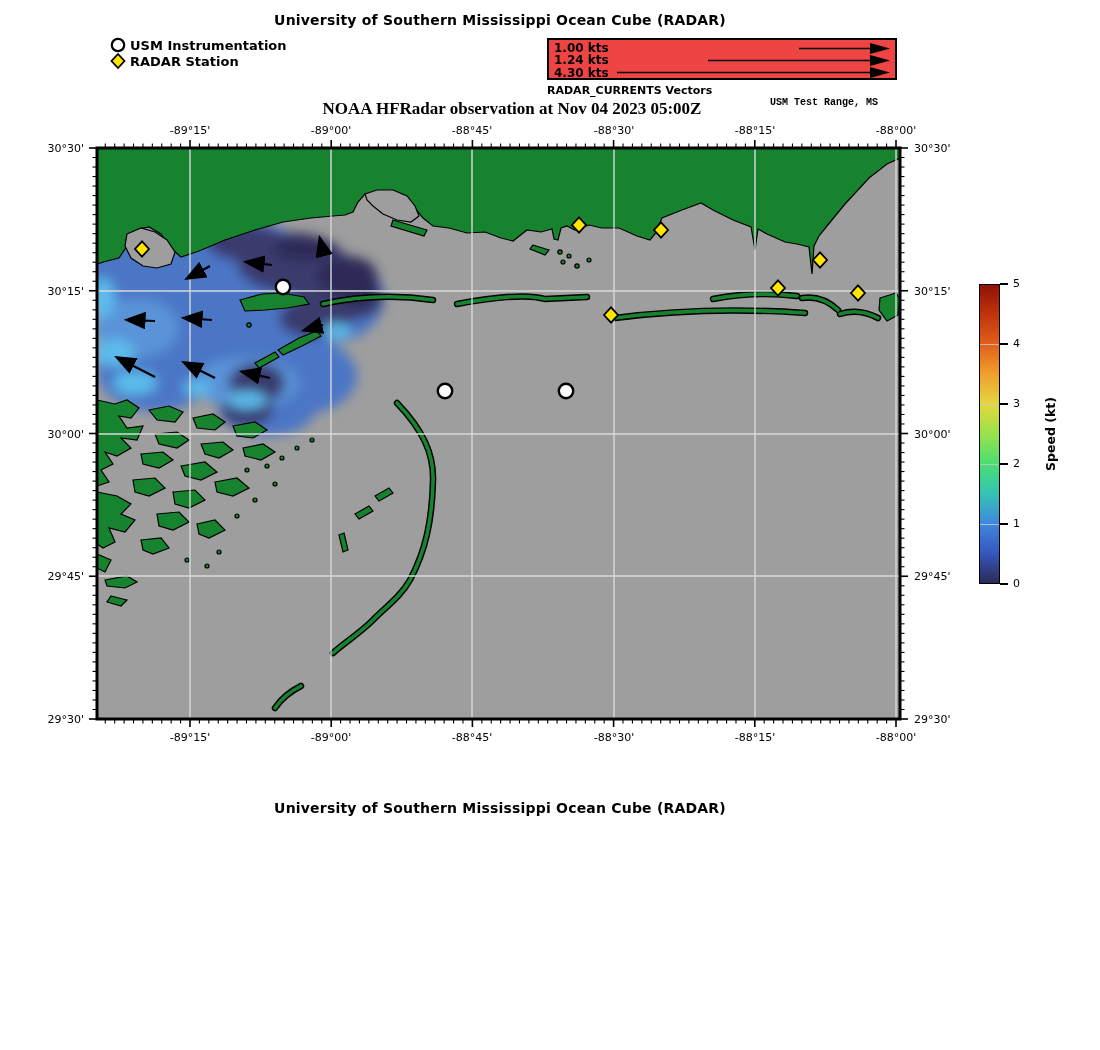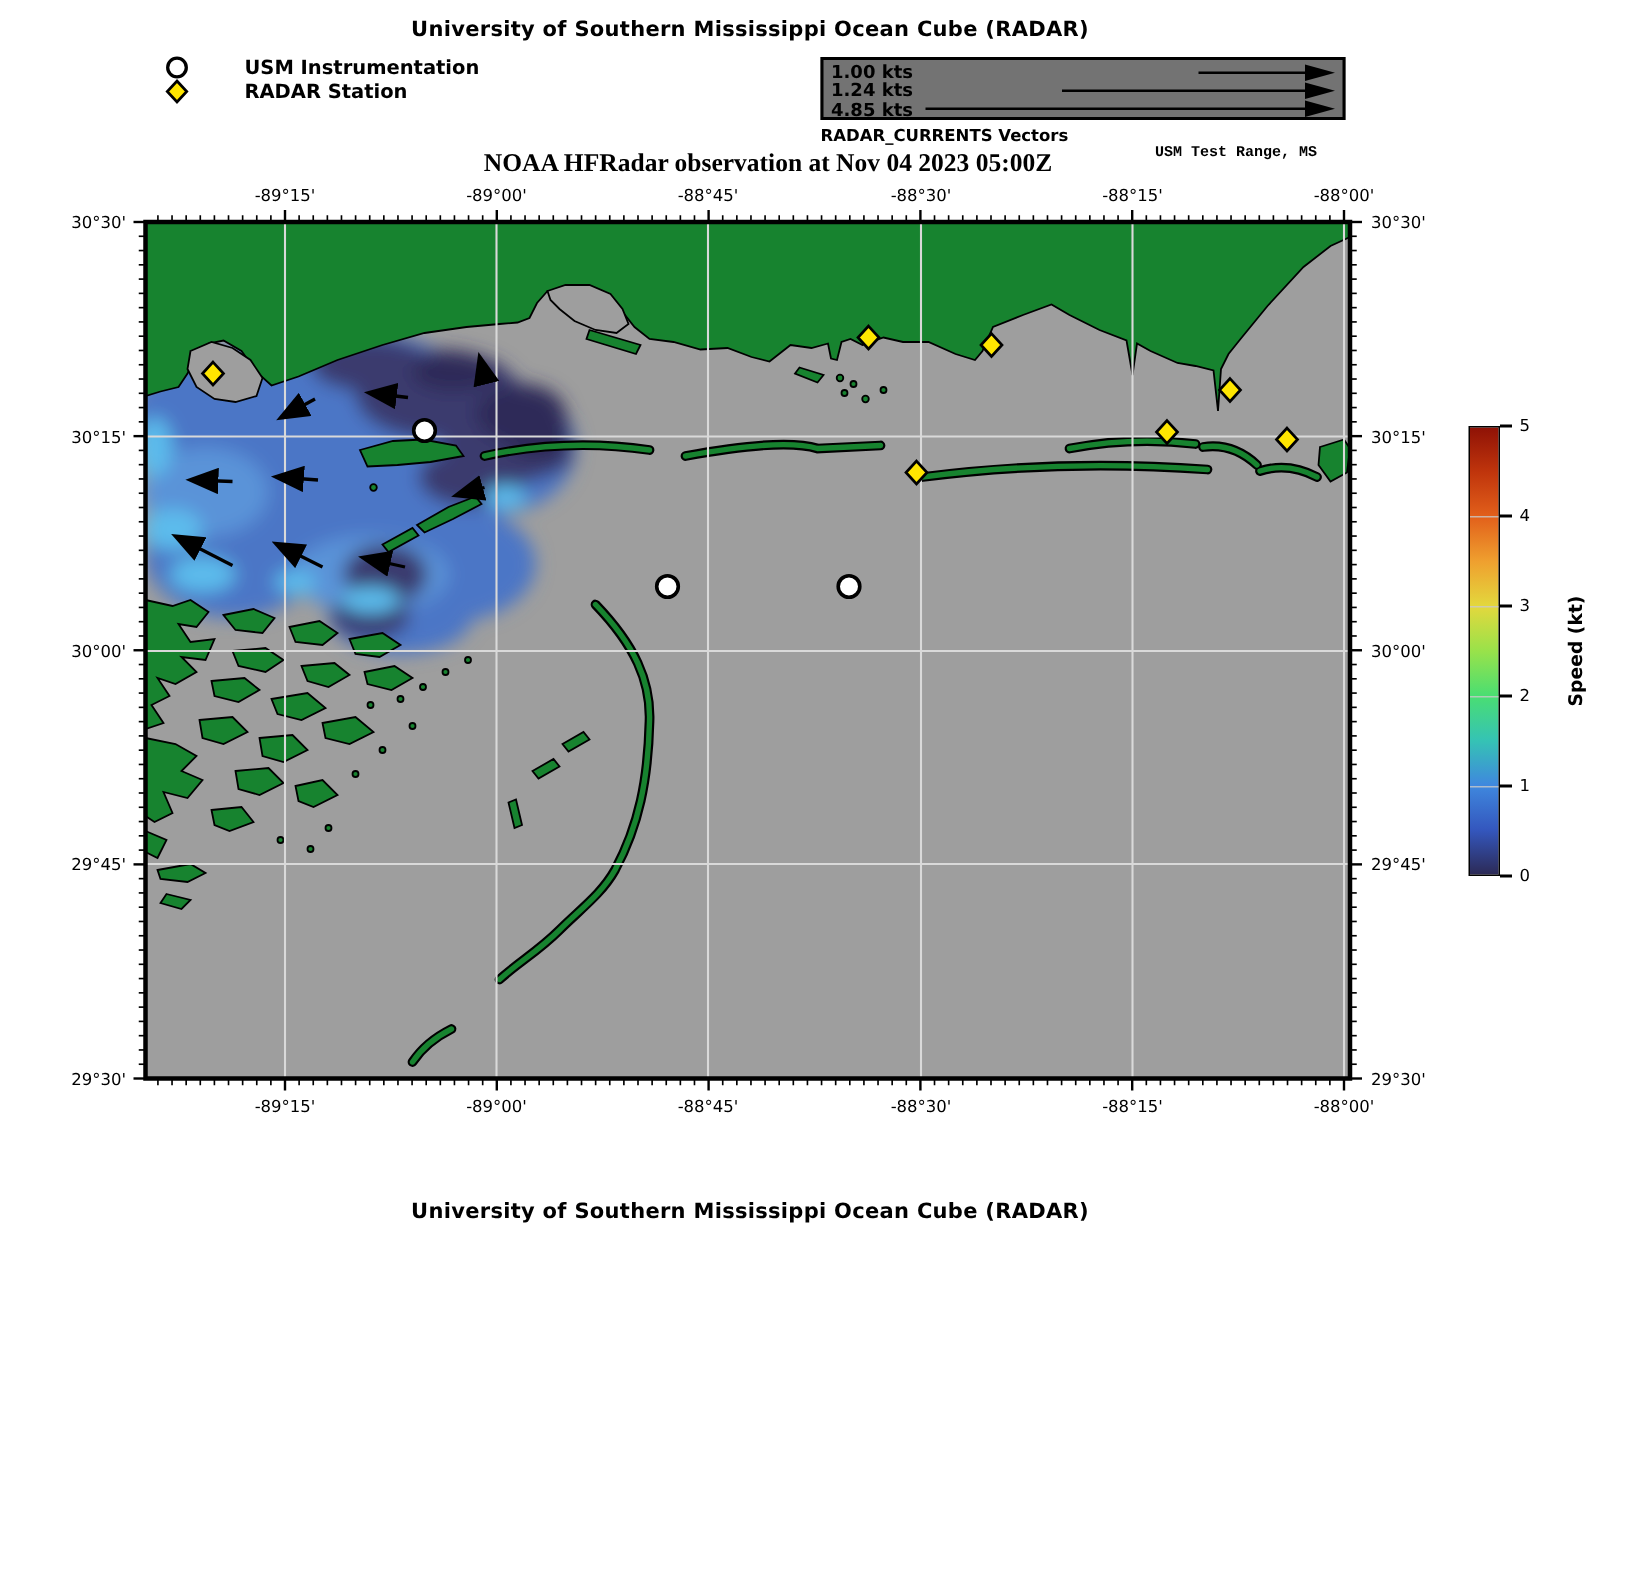--- a/index.html
+++ b/index.html
@@ -1,21 +1,21 @@
 <!DOCTYPE html>
 <html><head>
 <meta charset="utf-8">
 <style>
   html,body{margin:0;padding:0;background:#fff;}
   body{width:1100px;height:1050px;position:relative;font-family:"DejaVu Sans","Liberation Sans",sans-serif;color:#000;overflow:hidden;}
   .abs{position:absolute;}
   .title{width:1000px;left:0;text-align:center;font-size:14px;font-weight:bold;letter-spacing:0.2px;}
-  .legend-row{display:flex;align-items:center;height:16px;font-size:13px;font-weight:bold;white-space:nowrap;gap:33px;}
+  .legend-row{display:flex;align-items:center;height:16px;font-size:13px;font-weight:bold;white-space:nowrap;}
   .legend-row svg{margin-right:3px;}
-  .vecbox{box-sizing:border-box;border:2.5px solid #000;background:#737373;}
+  .vecbox{box-sizing:border-box;border:2.5px solid #000;background:#ef4444;}
   .veclabel{position:absolute;left:5px;font-size:12px;font-weight:bold;line-height:12px;}
   .veccaption{font-size:11px;font-weight:bold;white-space:nowrap;}
   .subtitle{width:1000px;left:0;text-align:center;font-family:"Liberation Serif","DejaVu Serif",serif;font-size:17px;font-weight:bold;padding-left:12px;}
   .region{font-family:Liberation Mono, monospace;font-size:10px;font-weight:bold;white-space:nowrap;}
   svg{overflow:visible;display:block;}
   .cbar{box-sizing:border-box;border:1.6px solid #000;}
   .cbar-tick{position:absolute;height:1.6px;background:#000;}
   .cbar-line{position:absolute;height:1.3px;background:#c9c9c9;opacity:.8;}
   .cbar-label{position:absolute;font-size:11px;}
   .cbar-title{font-size:12.5px;font-weight:bold;white-space:nowrap;transform:translate(-50%,-50%) rotate(-90deg);}
@@ -36,21 +36,21 @@
     <svg width="17" height="16">
         <path d="M8,1 L14.5,8 L8,15 L1.5,8 Z" fill="#ffe600" stroke="#000" stroke-width="1.8"></path>
       </svg>
     <span>RADAR Station</span>
   </div>
 </div>
 
 <div class="abs vecbox" style="left:547px;top:38px;width:350px;height:42px;">
   <div class="veclabel" style="top:2px;">1.00 kts</div>
   <div class="veclabel" style="top:14px;">1.24 kts</div>
-  <div class="veclabel" style="top:26.5px;">4.85 kts</div>
+  <div class="veclabel" style="top:26.5px;">4.30 kts</div>
   <svg id="vecsvg" class="abs" style="left:0;top:0;" width="345" height="37">
       <line x1="250" y1="8.5" x2="323" y2="8.5" stroke="#000" stroke-width="1.6"></line>
       <path d="M341,8.5 L321,3 L321,14 Z" fill="#000"></path>
       <line x1="159" y1="20.5" x2="323" y2="20.5" stroke="#000" stroke-width="1.6"></line>
       <path d="M341,20.5 L321,15 L321,26 Z" fill="#000"></path>
       <line x1="68" y1="32.5" x2="323" y2="32.5" stroke="#000" stroke-width="1.6"></line>
       <path d="M341,32.5 L321,27 L321,38 Z" fill="#000"></path>
     </svg>
 </div>
 <div class="abs veccaption" style="left:547px;top:84px;width:152px;">RADAR_CURRENTS Vectors</div>

